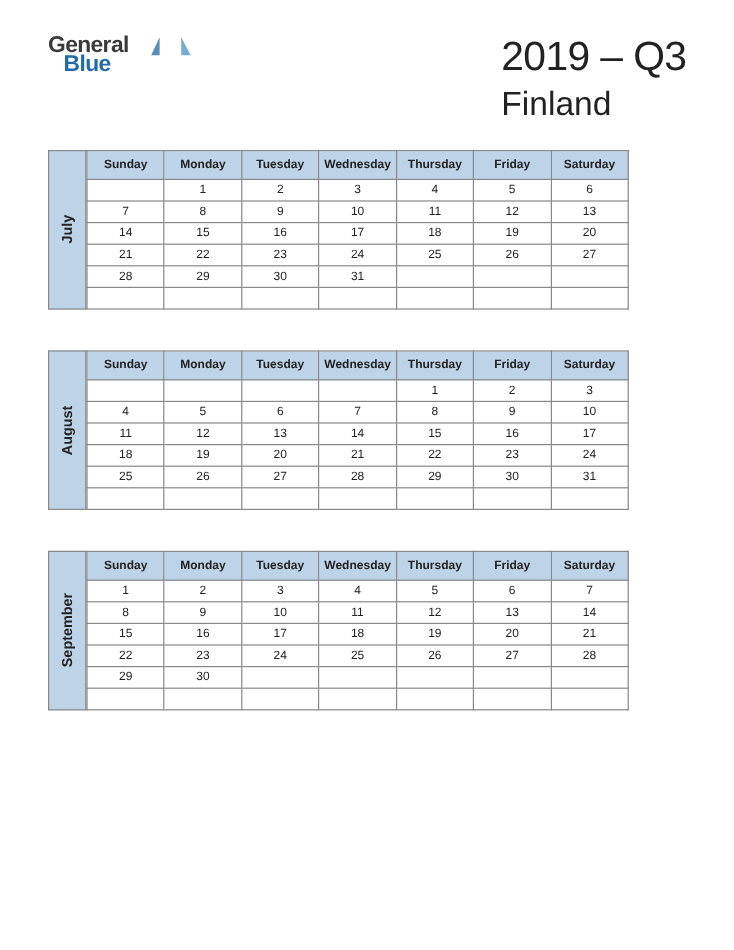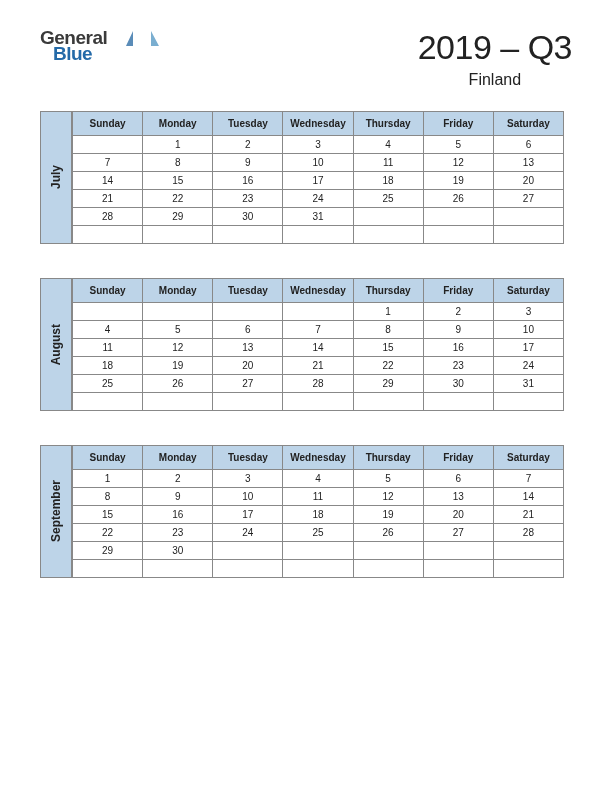--- a/index.html
+++ b/index.html
@@ -36,29 +36,29 @@
       margin-left: 1px;
       margin-bottom: 1px;
     }
     .logo-triangle2 {
       width: 0; height: 0;
       border-left: 0 solid transparent;
       border-right: 8px solid transparent;
       border-bottom: 15px solid #7aaed0;
       margin-bottom: 1px;
     }
-    .title-block { text-align: center; }
+    .title-block { text-align: left; }
     .title-main {
       font-size: 34px;
       font-weight: 400;
       color: #222;
       letter-spacing: -0.5px;
     }
     .title-sub {
-      font-size: 16px;
+      font-size: 28px;
       font-weight: 400;
       color: #222;
       margin-top: 4px;
     }
     .calendars {
       padding: 8px 40px 0 40px;
       display: flex;
       flex-direction: column;
       gap: 34px;
     }
@@ -76,21 +76,21 @@
     }
     .month-label span {
       writing-mode: vertical-rl;
       transform: rotate(180deg);
       font-size: 12px;
       font-weight: 700;
       color: #222;
     }
     .cal-table {
       border-collapse: collapse;
-      width: 492px;
+      width: 452px;
       table-layout: fixed;
     }
     .cal-table th {
       background: #bdd4e8;
       border: 1px solid #888;
       font-size: 10px;
       font-weight: 700;
       padding: 6px 2px;
       text-align: center;
     }

